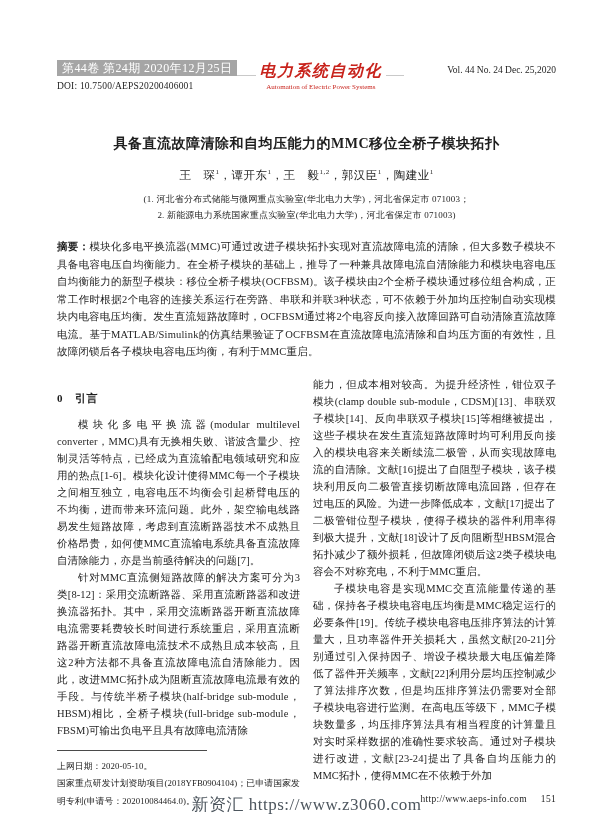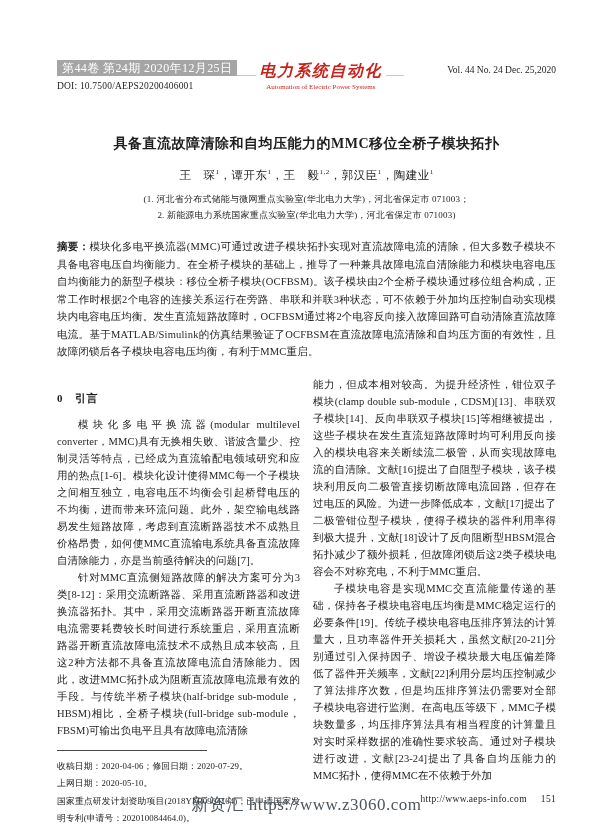--- a/index.html
+++ b/index.html
@@ -114,21 +114,20 @@
 
     <div class="cols">
 
       <div class="col">
         <h2 class="sec"><span class="sec-num">0</span><span>引言</span></h2>
         <p>模块化多电平换流器(modular multilevel converter，MMC)具有无换相失败、谐波含量少、控制灵活等特点，已经成为直流输配电领域研究和应用的热点[1-6]。模块化设计使得MMC每一个子模块之间相互独立，电容电压不均衡会引起桥臂电压的不均衡，进而带来环流问题。此外，架空输电线路易发生短路故障，考虑到直流断路器技术不成熟且价格昂贵，如何使MMC直流输电系统具备直流故障自清除能力，亦是当前亟待解决的问题[7]。</p>
         <p>针对MMC直流侧短路故障的解决方案可分为3类[8-12]：采用交流断路器、采用直流断路器和改进换流器拓扑。其中，采用交流断路器开断直流故障电流需要耗费较长时间进行系统重启，采用直流断路器开断直流故障电流技术不成熟且成本较高，且这2种方法都不具备直流故障电流自清除能力。因此，改进MMC拓扑成为阻断直流故障电流最有效的手段。与传统半桥子模块(half-bridge sub-module，HBSM)相比，全桥子模块(full-bridge sub-module，FBSM)可输出负电平且具有故障电流清除</p>
 
         <div class="footnote">
           <div class="fn-rule"></div>
-          <div class="fn-line">收稿日期：2020-04-06；修回日期：2020-07-29。</div>
           <div class="fn-line">上网日期：2020-05-10。</div>
           <div class="fn-line">国家重点研发计划资助项目(2018YFB0904104)；已申请国家发明专利(申请号：202010084464.0)。</div>
         </div>
       </div>
 
       <div class="col">
         <p class="cont">能力，但成本相对较高。为提升经济性，钳位双子模块(clamp double sub-module，CDSM)[13]、串联双子模块[14]、反向串联双子模块[15]等相继被提出，这些子模块在发生直流短路故障时均可利用反向接入的模块电容来关断续流二极管，从而实现故障电流的自清除。文献[16]提出了自阻型子模块，该子模块利用反向二极管直接切断故障电流回路，但存在过电压的风险。为进一步降低成本，文献[17]提出了二极管钳位型子模块，使得子模块的器件利用率得到极大提升，文献[18]设计了反向阻断型HBSM混合拓扑减少了额外损耗，但故障闭锁后这2类子模块电容会不对称充电，不利于MMC重启。</p>
         <p>子模块电容是实现MMC交直流能量传递的基础，保持各子模块电容电压均衡是MMC稳定运行的必要条件[19]。传统子模块电容电压排序算法的计算量大，且功率器件开关损耗大，虽然文献[20-21]分别通过引入保持因子、增设子模块最大电压偏差降低了器件开关频率，文献[22]利用分层均压控制减少了算法排序次数，但是均压排序算法仍需要对全部子模块电容进行监测。在高电压等级下，MMC子模块数量多，均压排序算法具有相当程度的计算量且对实时采样数据的准确性要求较高。通过对子模块进行改进，文献[23-24]提出了具备自均压能力的MMC拓扑，使得MMC在不依赖于外加</p>
         <div class="col-footer">
           <span>http://www.aeps-info.com</span>

